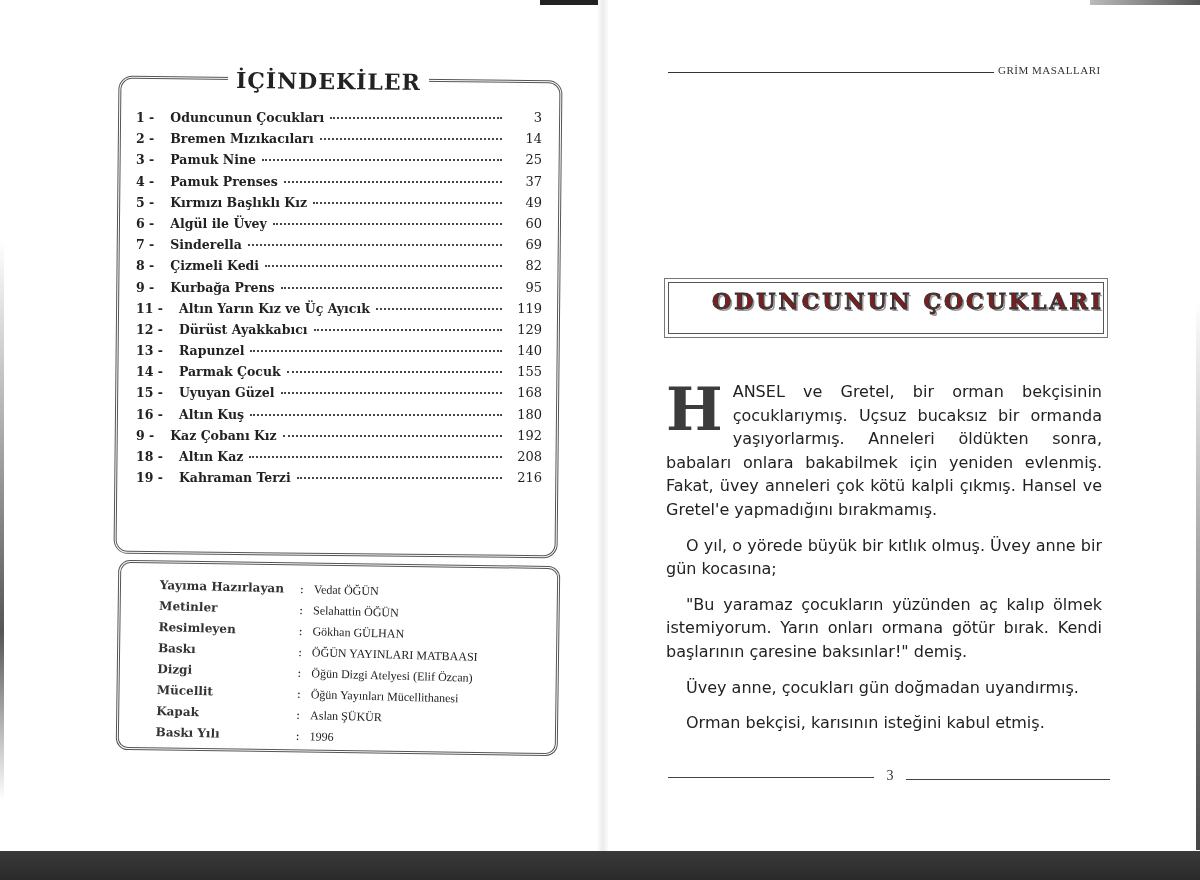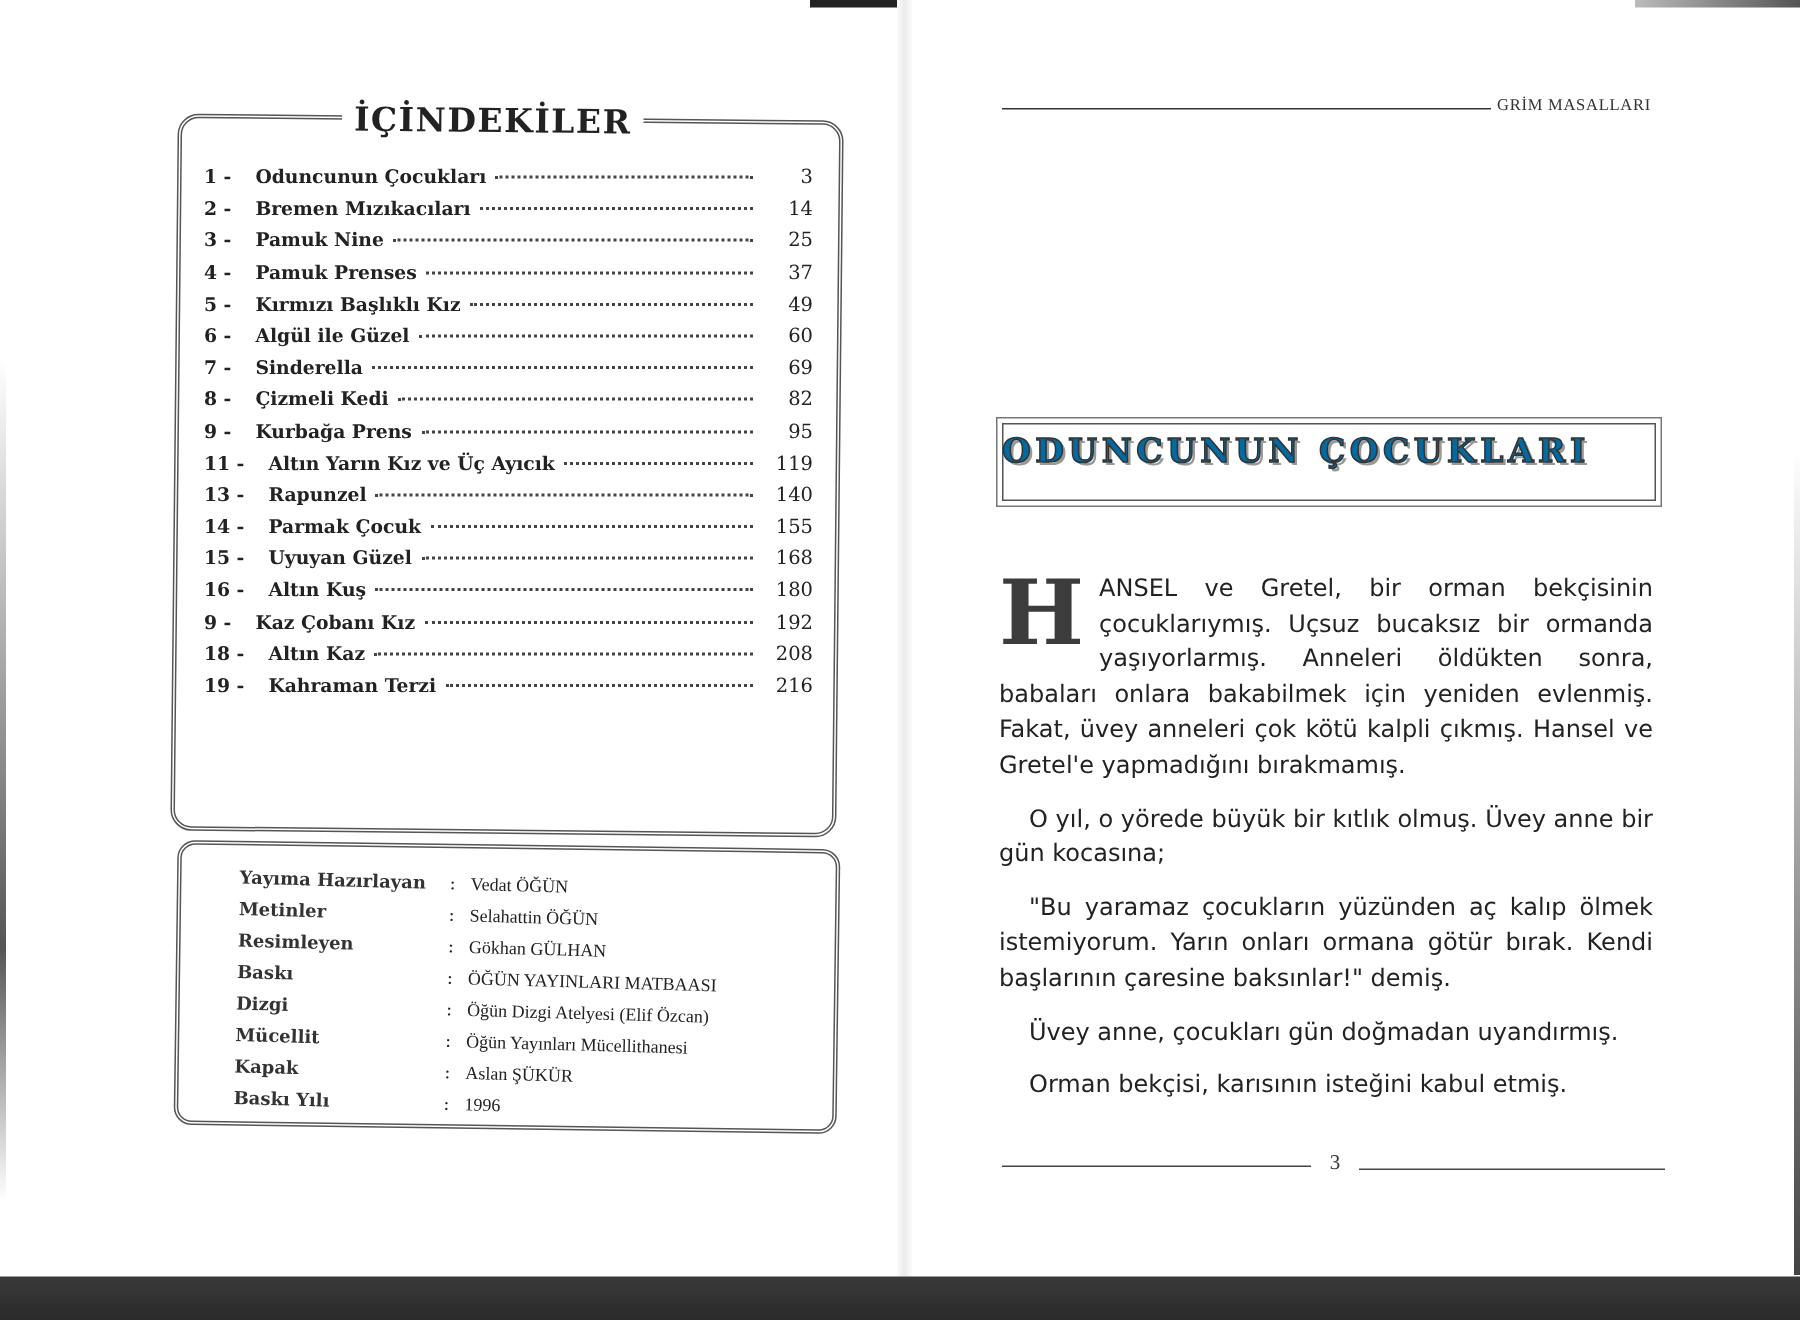--- a/index.html
+++ b/index.html
@@ -84,23 +84,23 @@
   }
   .running-head {
     position: absolute; left: 998px; top: 64px;
     font-family: Liberation Serif, serif; font-size: 11px; letter-spacing: 0.5px; color: #333;
   }
   .chapter-box {
     position: absolute; left: 668px; top: 282px; width: 434px; height: 50px;
     border: 1px solid #555; outline: 1px solid #777; outline-offset: 3px;
   }
   .chapter-title {
-    position: absolute; left: 668px; top: 288px; width: 436px; text-align: left;
+    position: absolute; left: 668px; top: 288px; width: 436px; text-align: right;
     font-family: "DejaVu Serif", serif; font-size: 22px; font-weight: bold; letter-spacing: 3px;
-    color: #0369a1;
+    color: #7f1d1d;
     -webkit-text-stroke: 1px #333;
     text-shadow: 2px 2px 0 #999;
   }
   .story {
     position: absolute; left: 666px; top: 380px; width: 436px;
     font-family: "DejaVu Sans", sans-serif; font-size: 16px; line-height: 23.6px; color: #222;
     text-align: justify;
   }
   .dropcap {
     float: left; font-family: "DejaVu Serif", serif; font-weight: bold;
@@ -160,21 +160,21 @@
         <span class="page">37</span>
       </div>
     <div class="toc-row">
         <span class="num">5 -</span>
         <span class="title">Kırmızı Başlıklı Kız</span>
         <span class="dots"></span>
         <span class="page">49</span>
       </div>
     <div class="toc-row">
         <span class="num">6 -</span>
-        <span class="title">Algül ile Güzel</span>
+        <span class="title">Algül ile Üvey</span>
         <span class="dots"></span>
         <span class="page">60</span>
       </div>
     <div class="toc-row">
         <span class="num">7 -</span>
         <span class="title">Sinderella</span>
         <span class="dots"></span>
         <span class="page">69</span>
       </div>
     <div class="toc-row">
@@ -187,20 +187,26 @@
         <span class="num">9 -</span>
         <span class="title">Kurbağa Prens</span>
         <span class="dots"></span>
         <span class="page">95</span>
       </div>
     <div class="toc-row">
         <span class="num">11 -</span>
         <span class="title">Altın Yarın Kız ve Üç Ayıcık</span>
         <span class="dots"></span>
         <span class="page">119</span>
+      </div>
+    <div class="toc-row">
+        <span class="num">12 -</span>
+        <span class="title">Dürüst Ayakkabıcı</span>
+        <span class="dots"></span>
+        <span class="page">129</span>
       </div>
     <div class="toc-row">
         <span class="num">13 -</span>
         <span class="title">Rapunzel</span>
         <span class="dots"></span>
         <span class="page">140</span>
       </div>
     <div class="toc-row">
         <span class="num">14 -</span>
         <span class="title">Parmak Çocuk</span>

